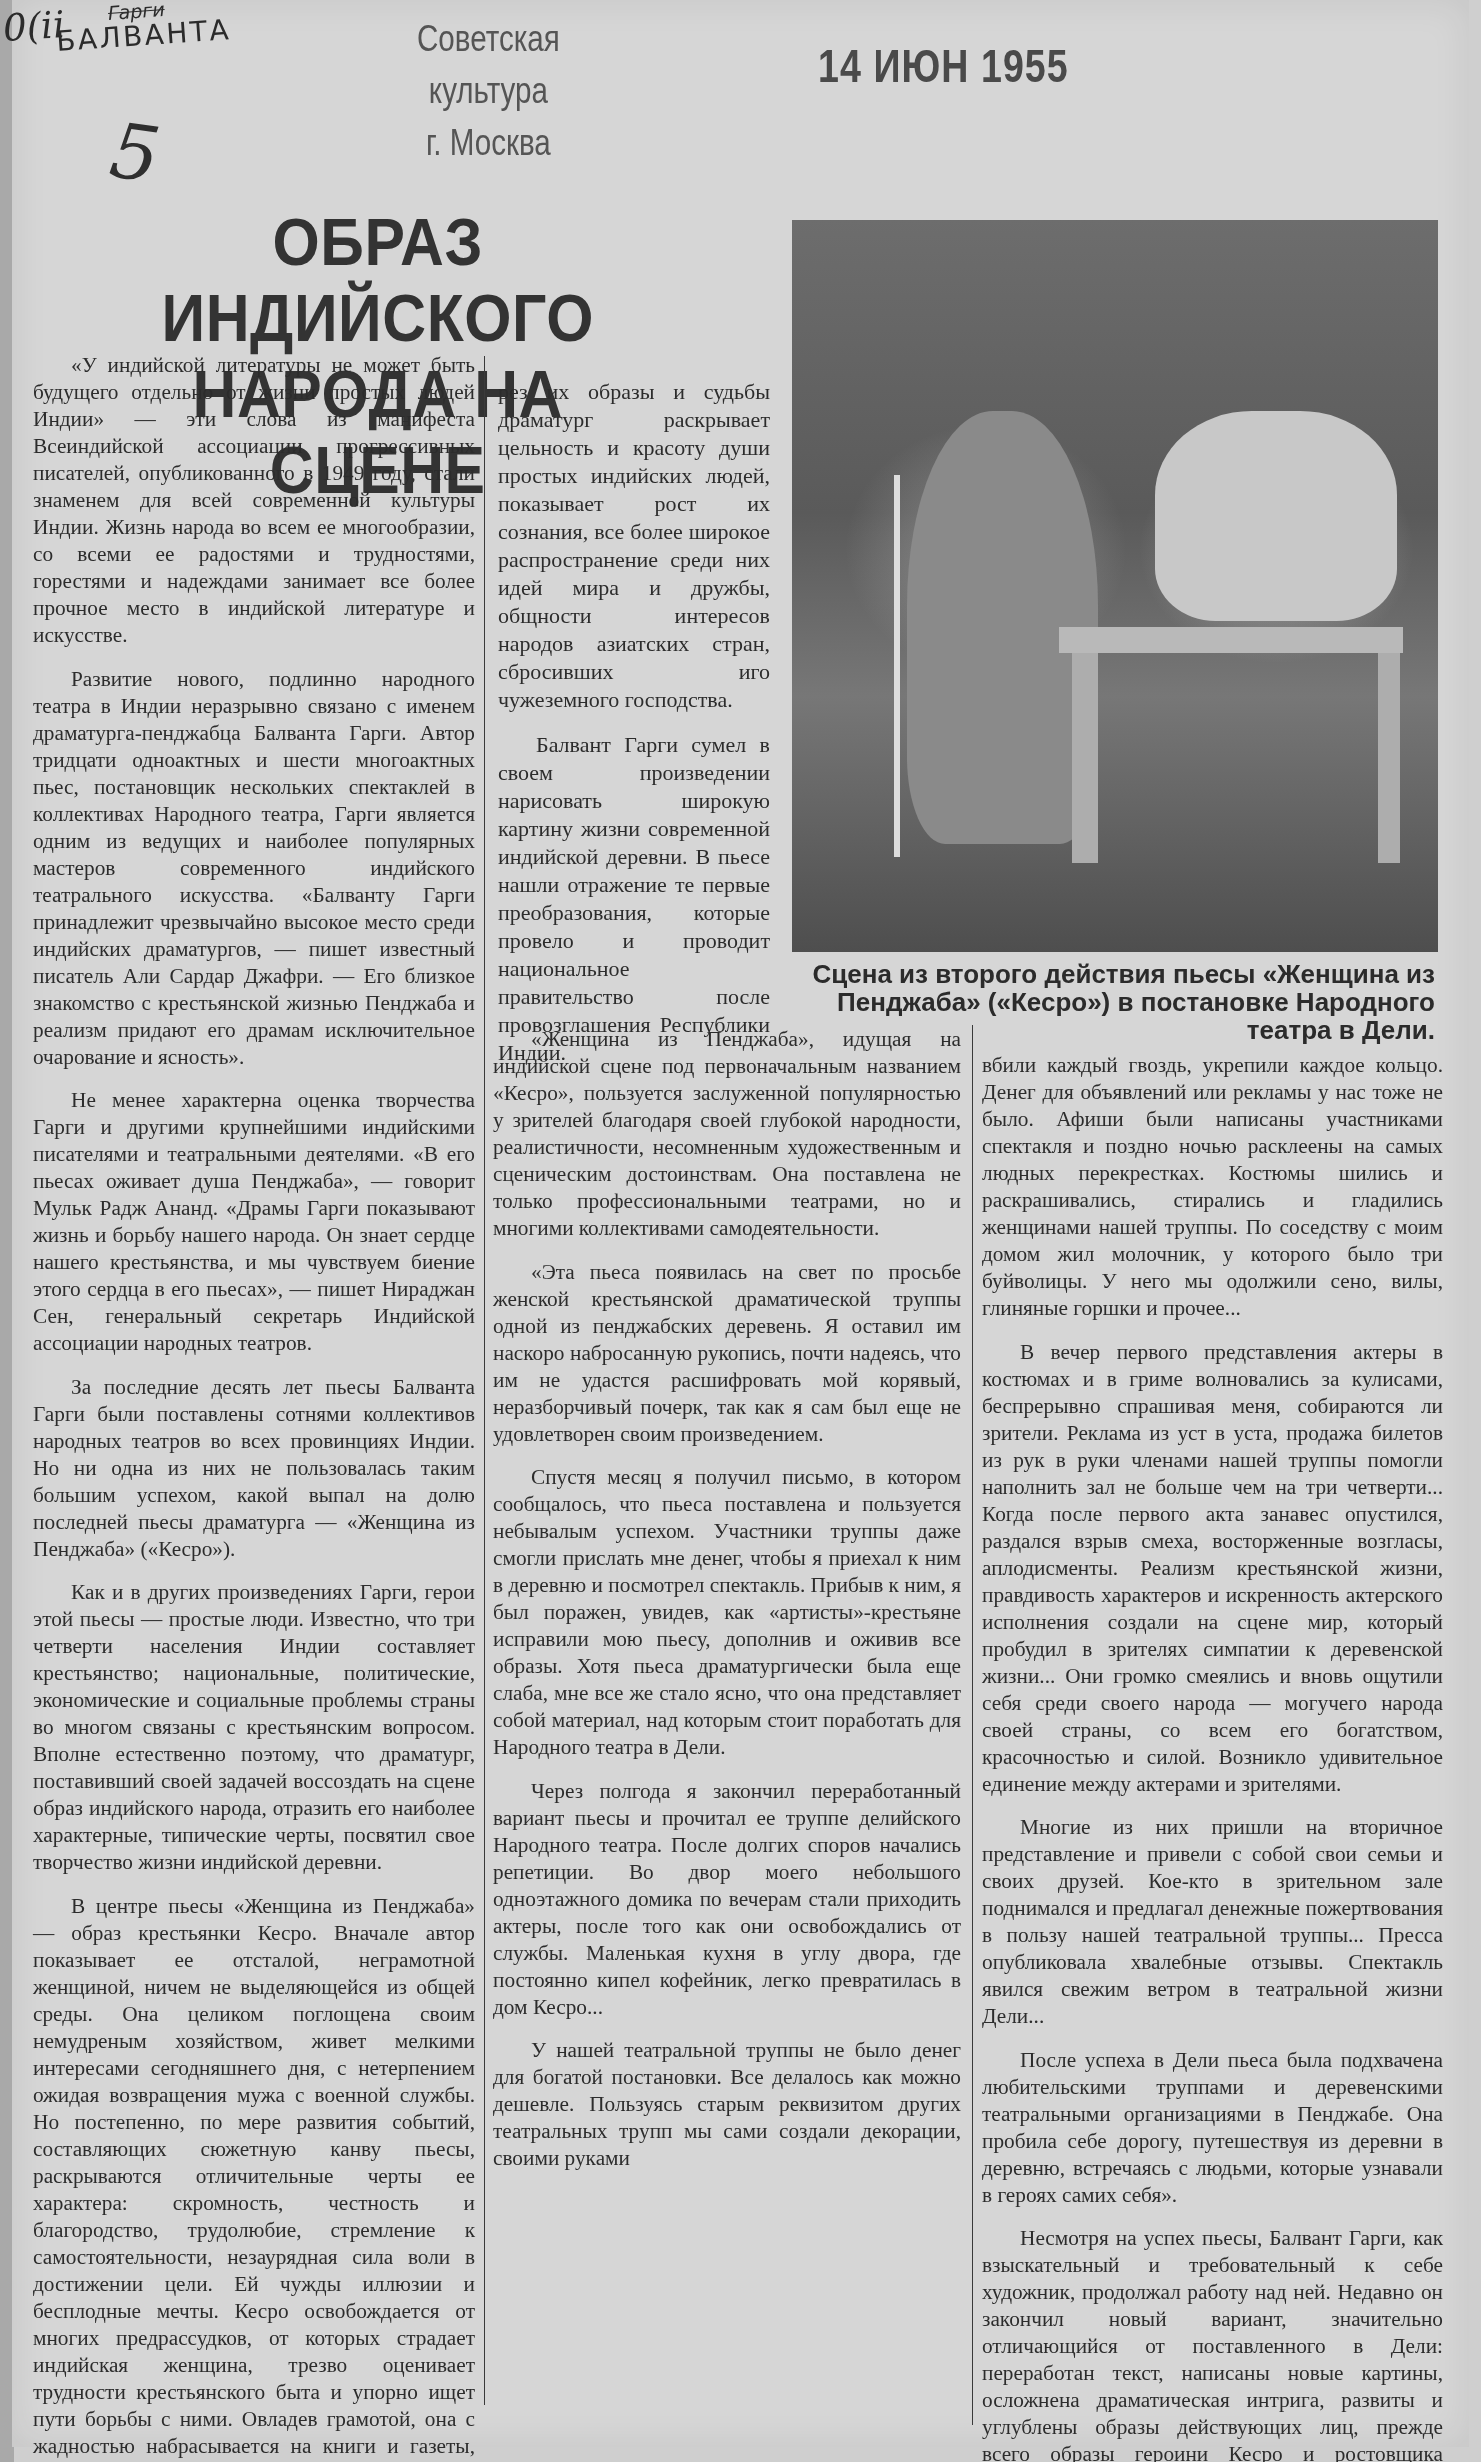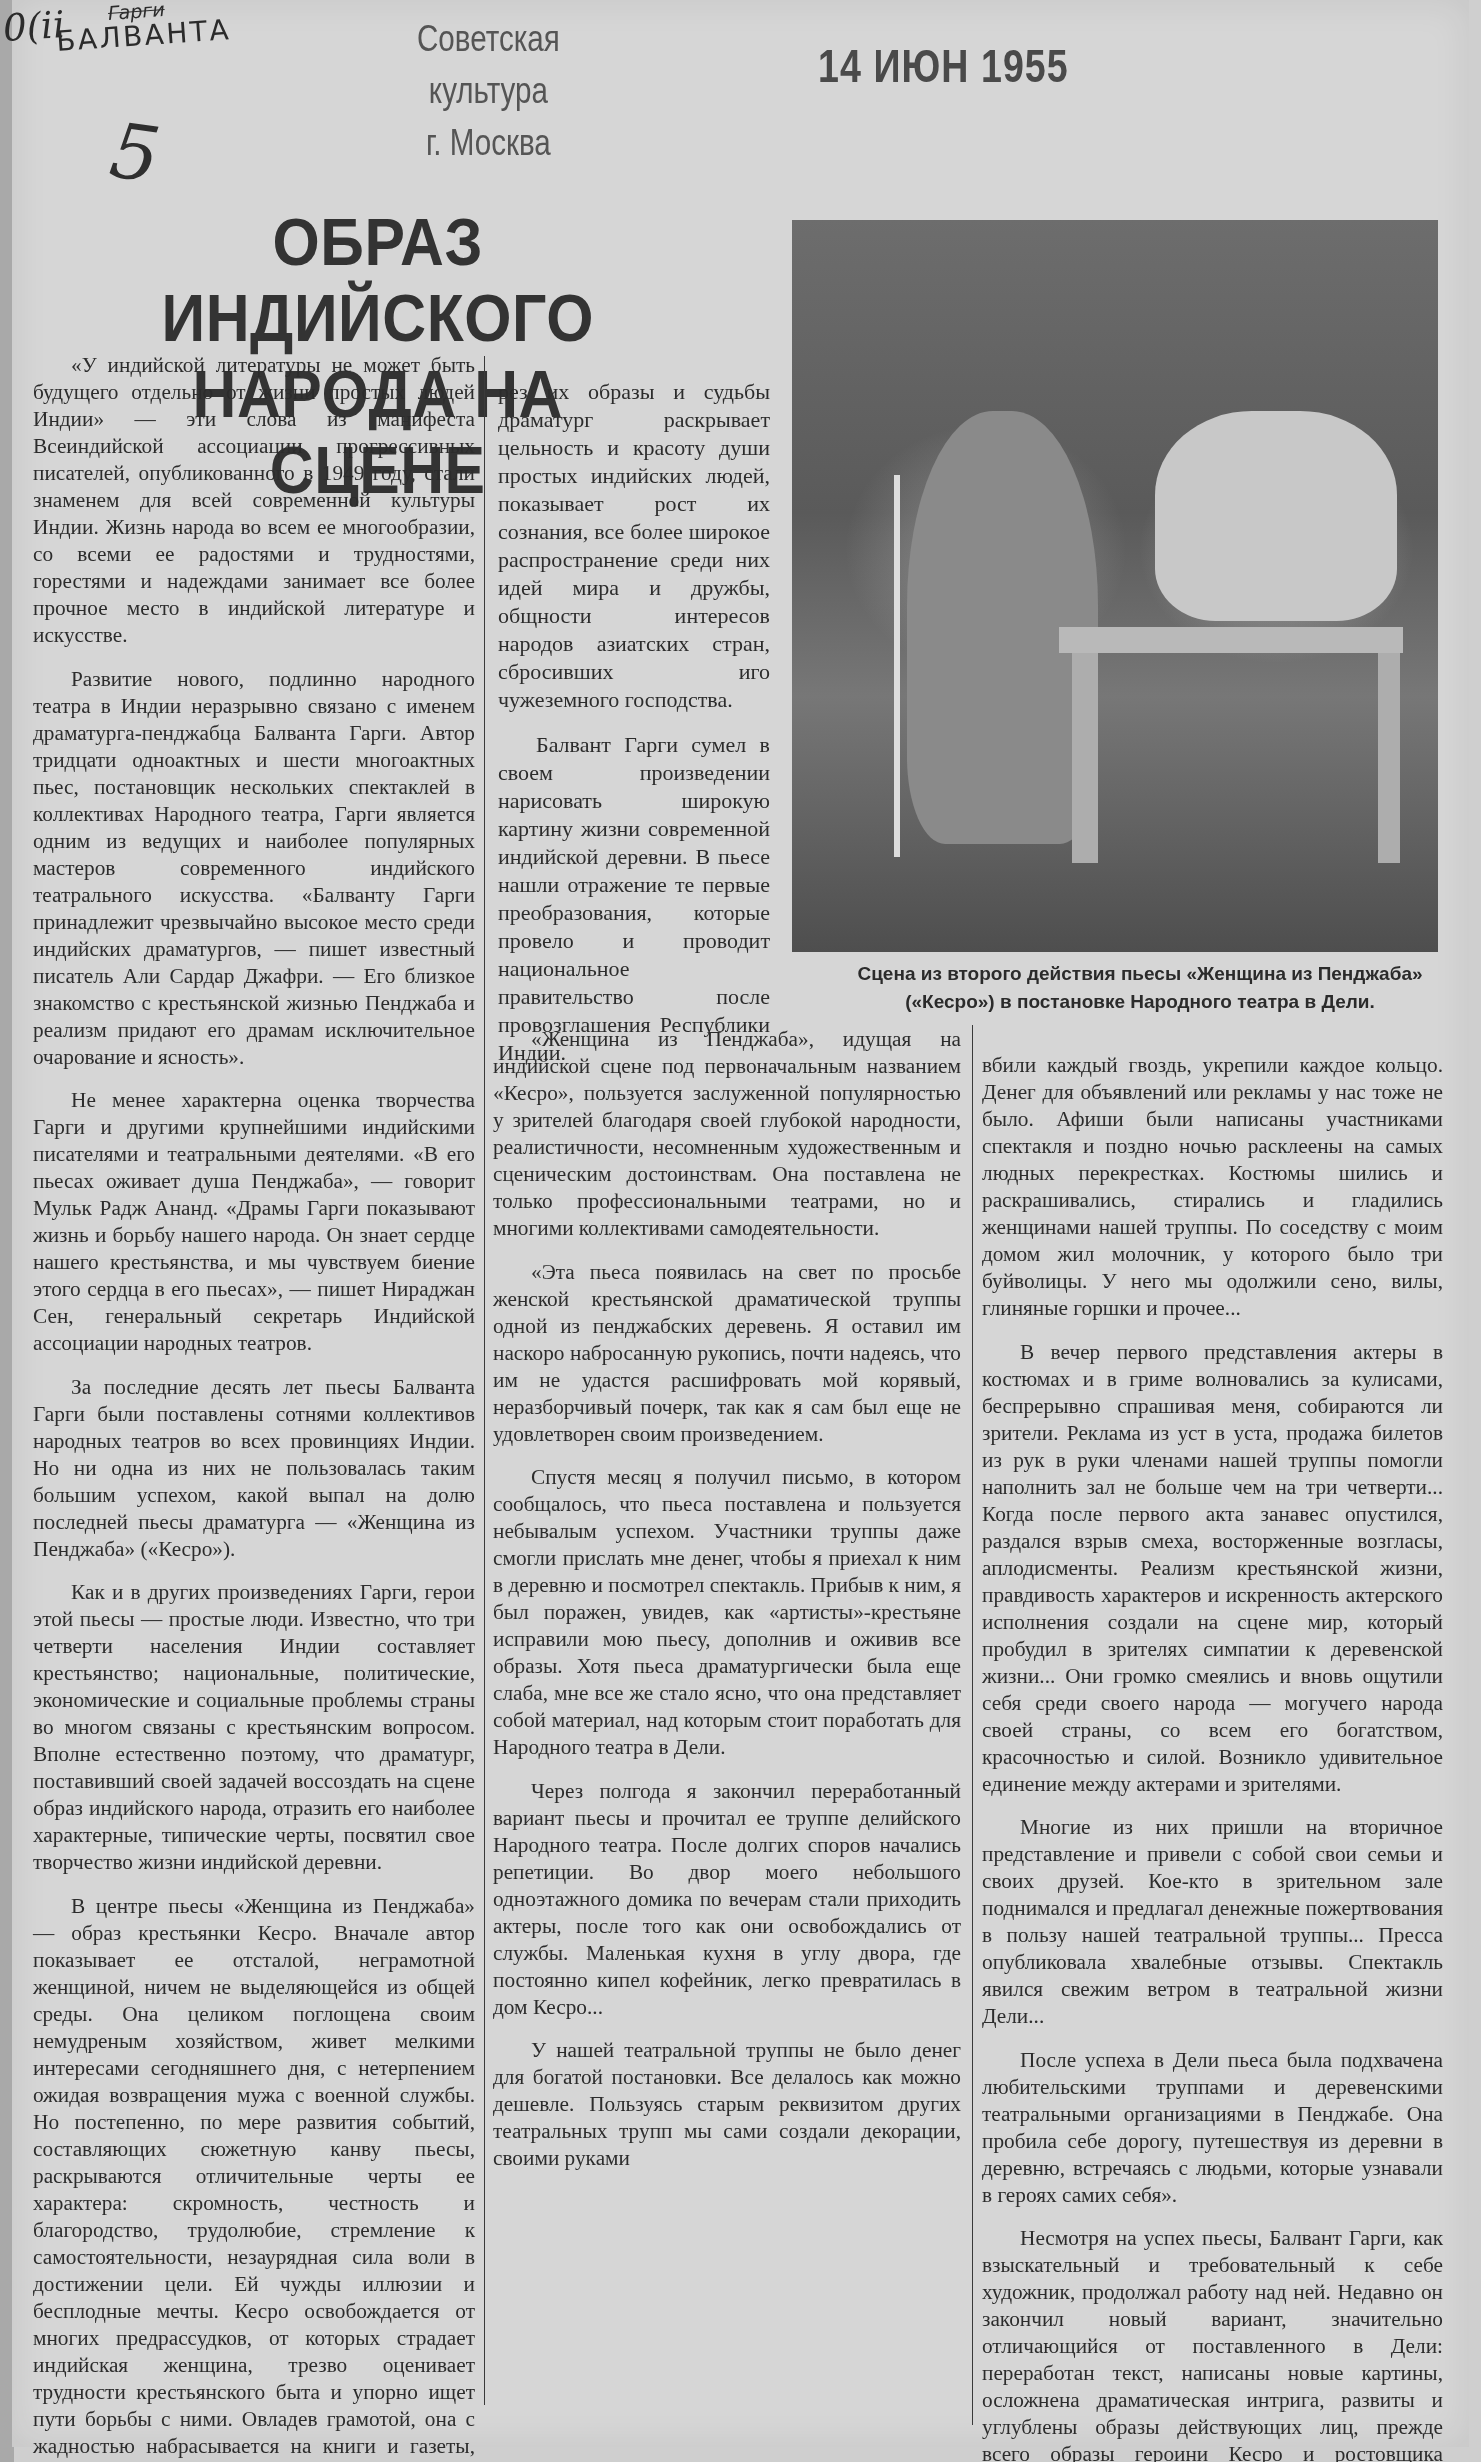--- a/index.html
+++ b/index.html
@@ -45,21 +45,21 @@
   }
   .photo .table-top { position:absolute; left:267px; top:407px; width:344px; height:25.5px; background:#b9b9b9; }
   .photo .table-leg1 { position:absolute; left:280px; top:433px; width:25.5px; height:210px; background:#adadad; }
   .photo .table-leg2 { position:absolute; left:586px; top:433px; width:22px; height:210px; background:#adadad; }
   .photo .figure-woman { position:absolute; left:115px; top:191px; width:191px; height:433px; border-radius:45% 45% 20% 20%; background:#8a8a8a; }
   .photo .figure-man { position:absolute; left:363px; top:191px; width:242px; height:210px; border-radius:40% 40% 25% 25%; background:#c8c8c8; }
   .photo .stick { position:absolute; left:102px; top:255px; width:6.4px; height:382px; background:#ddd; }
   .caption {
     position:absolute; left:805px; top:960px; width:630px;
     font-family:"Liberation Sans","DejaVu Sans",sans-serif; font-weight:bold;
-    font-size:19px; line-height:28px; color:#2b2b2b; text-align:center;margin-left:20px;
+    font-size:26px; line-height:28px; color:#2b2b2b; text-align:right;
   }
   .col {
     position:absolute; font-size:21.3px; line-height:27px; text-align:justify;
     hyphens:manual; color:#2c2c2c;
   }
   .col p { margin:0 0 16.5px 0; text-indent:38px; }
   .col p.noindent { text-indent:0;margin-top:26px; }
   .col1 { left:33px; top:352px; width:442px; }
   .col2a { left:498px; top:352px; width:272px; font-size:22px; line-height:28px; }
   .col2b { left:493px; top:1026px; width:468px; }

